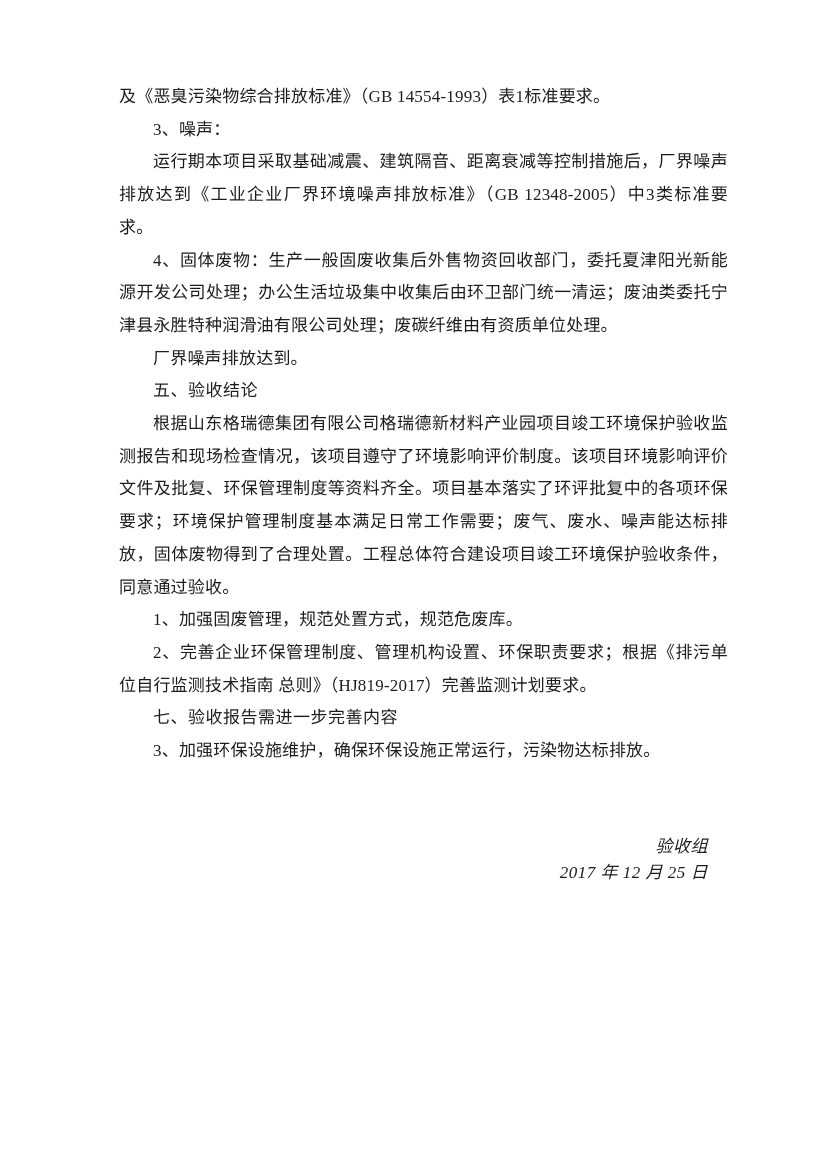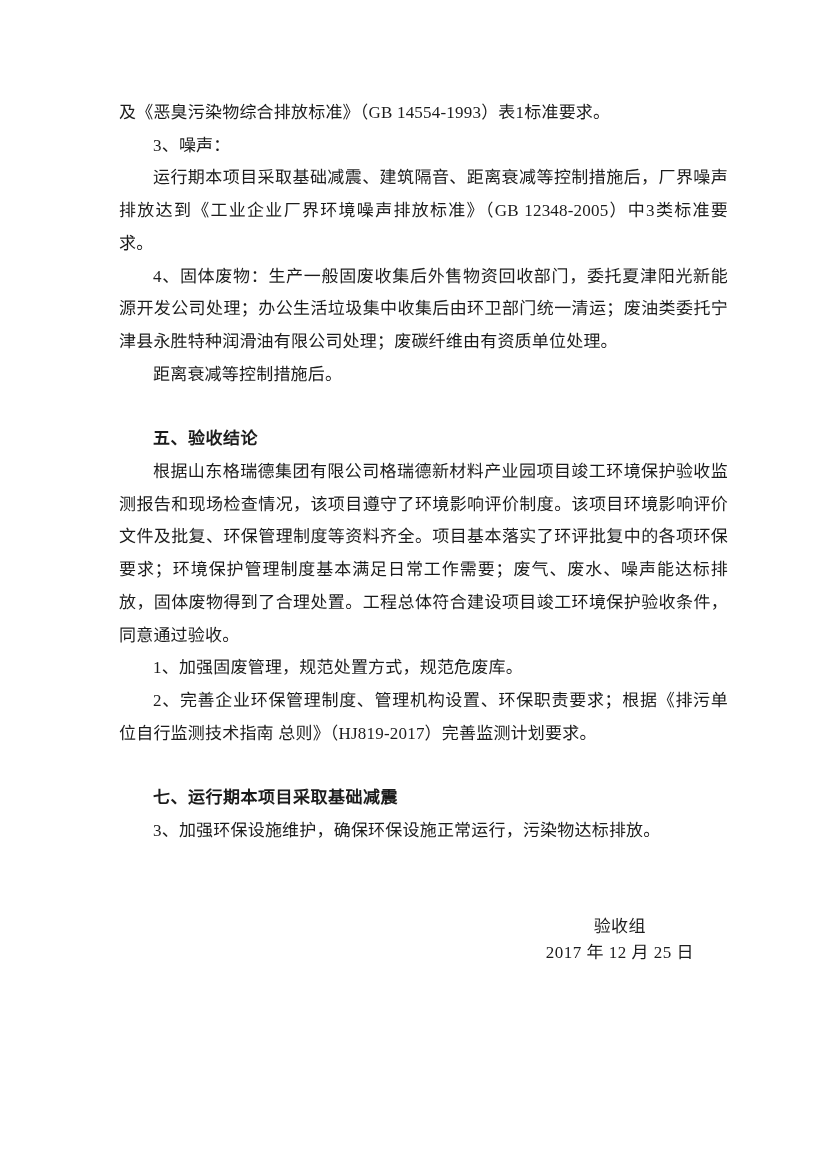--- a/index.html
+++ b/index.html
@@ -11,68 +11,68 @@
     height: 1169px;
     position: relative;
     background: #ffffff;
     overflow: hidden;
     font-family: "Liberation Serif", "DejaVu Serif", serif;
     color: #1c1c1c;
   }
   .doc {
     position: absolute;
     left: 119px;
-    top: 97px;
+    top: 81px;
     width: 609px;
   }
   .doc p {
     margin: 0;
     font-size: 17px;
     line-height: 32.7px;
     text-align: justify;
     letter-spacing: 0.2px;
     font-family: "Liberation Serif", "DejaVu Serif", serif;
   }
   .doc p.indent {
     text-indent: 34px;
   }
   .doc p.heading {
     font-family: "Liberation Sans", "DejaVu Sans", sans-serif;
-    font-weight: 700;
+    font-weight: 400;
     text-indent: 34px;
     letter-spacing: 0.5px;
-    margin-top: 32px;
   }
   .signature {
     margin-top: 66px;
     text-align: right;
   }
   .sig-inner {
     display: inline-block;
-    text-align: center;
-    margin-right: 34px;
+    text-align: right;
+    margin-right: 20px;
     font-size: 17px;
     line-height: 26px;
     letter-spacing: 0.5px;
+    font-style: italic;
   }
 </style>
 </head>
 <body>
 
 <div class="doc">
   <p class="cont">及《恶臭污染物综合排放标准》（GB 14554-1993）表1标准要求。</p>
   <p class="indent">3、噪声：</p>
   <p class="indent">运行期本项目采取基础减震、建筑隔音、距离衰减等控制措施后，厂界噪声排放达到《工业企业厂界环境噪声排放标准》（GB 12348-2005）中3类标准要求。</p>
   <p class="indent">4、固体废物：生产一般固废收集后外售物资回收部门，委托夏津阳光新能源开发公司处理；办公生活垃圾集中收集后由环卫部门统一清运；废油类委托宁津县永胜特种润滑油有限公司处理；废碳纤维由有资质单位处理。</p>
-  <p class="indent">距离衰减等控制措施后。</p>
+  <p class="indent">厂界噪声排放达到。</p>
   <p class="heading">五、验收结论</p>
   <p class="indent">根据山东格瑞德集团有限公司格瑞德新材料产业园项目竣工环境保护验收监测报告和现场检查情况，该项目遵守了环境影响评价制度。该项目环境影响评价文件及批复、环保管理制度等资料齐全。项目基本落实了环评批复中的各项环保要求；环境保护管理制度基本满足日常工作需要；废气、废水、噪声能达标排放，固体废物得到了合理处置。工程总体符合建设项目竣工环境保护验收条件，同意通过验收。</p>
   <p class="indent">1、加强固废管理，规范处置方式，规范危废库。</p>
   <p class="indent">2、完善企业环保管理制度、管理机构设置、环保职责要求；根据《排污单位自行监测技术指南 总则》（HJ819-2017）完善监测计划要求。</p>
-  <p class="heading">七、运行期本项目采取基础减震</p>
+  <p class="heading">七、验收报告需进一步完善内容</p>
   <p class="indent">3、加强环保设施维护，确保环保设施正常运行，污染物达标排放。</p>
 
   <div class="signature">
     <div class="sig-inner">
       <div>验收组</div>
       <div>2017 年 12 月 25 日</div>
     </div>
   </div>
 </div>
 

